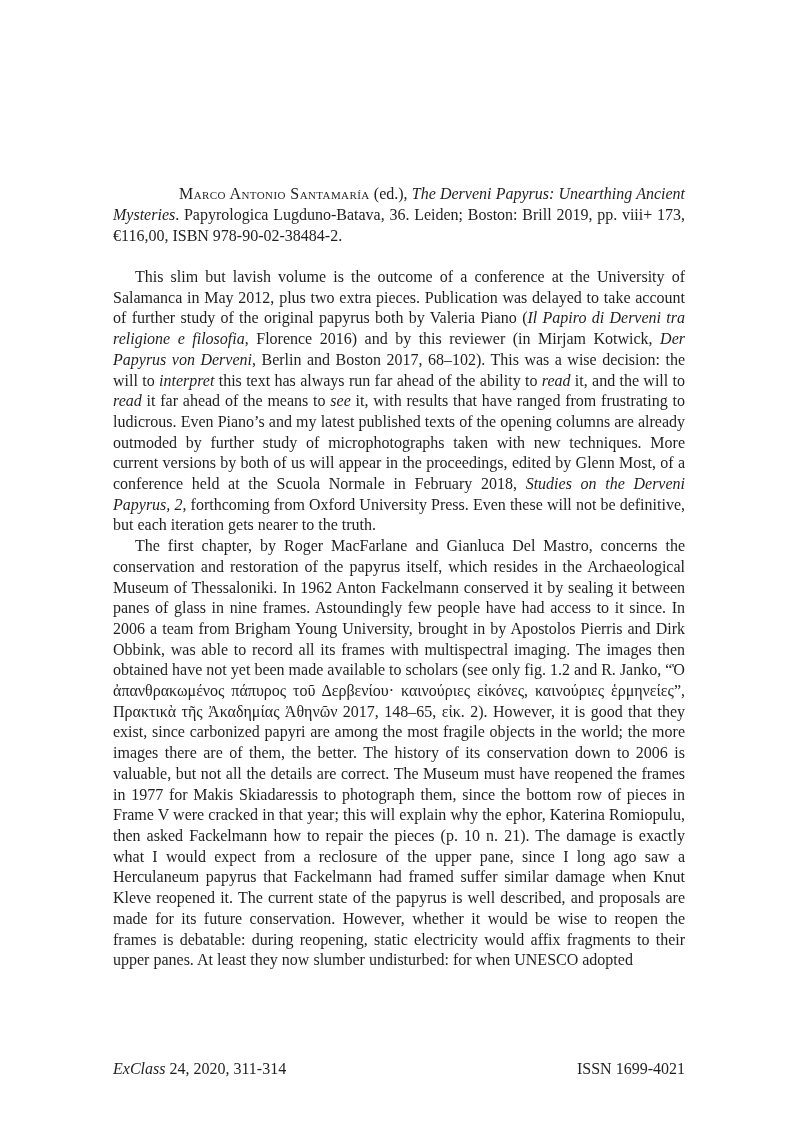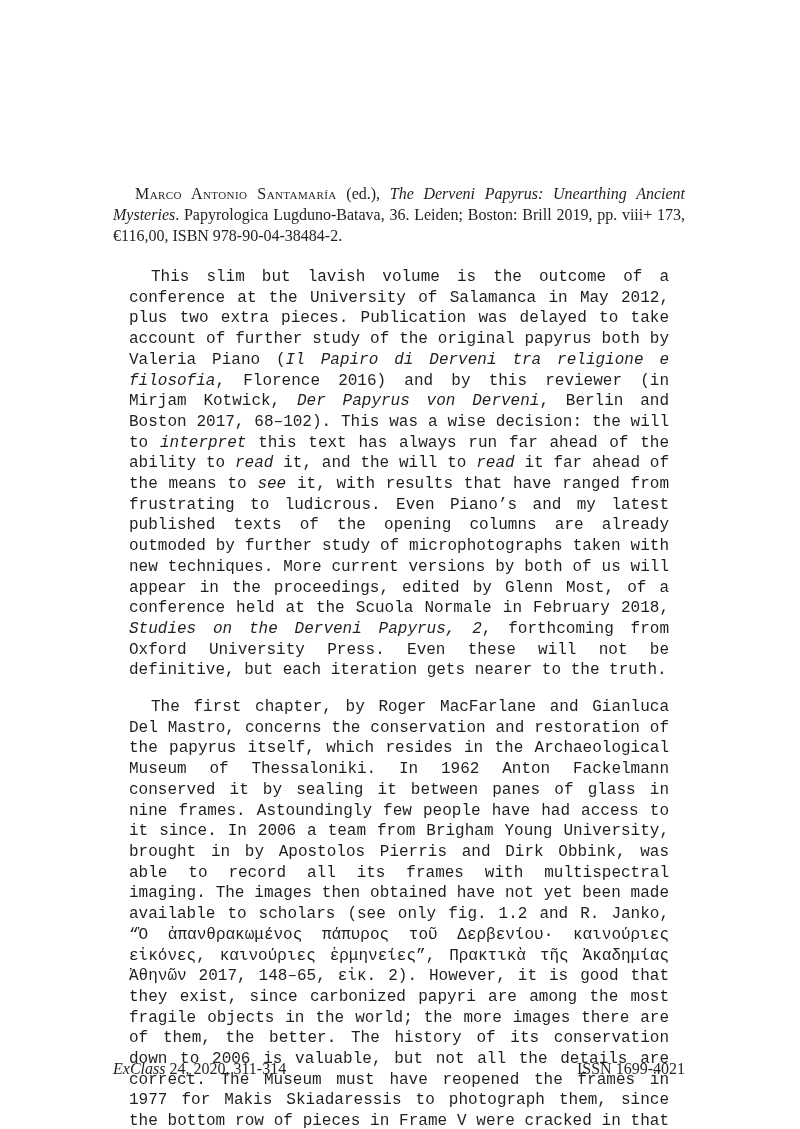--- a/index.html
+++ b/index.html
@@ -34,29 +34,29 @@
     text-align: justify;
     text-indent: 22px;
     margin: 0 0 21px 0;
     hyphens: auto;
   }
   .body-para {
     font-size: 16px;
     line-height: 20.7px;
     text-align: justify;
     text-indent: 22px;
-    margin: 16px;
+    margin: 0;
     hyphens: auto;
-    font-family: Liberation Mono, monospace;
   }
   .seg-normal { font-style: normal; }
   .seg-italic { font-style: italic; }
   .seg-smallcaps {
     font-variant: small-caps;
     letter-spacing: 0.4px;
+    margin-left: 44px;
   }
   .footer {
     position: absolute;
     left: 113px;
     width: 572px;
     top: 1058px;
     display: flex;
     justify-content: space-between;
     align-items: baseline;
     font-size: 16px;
@@ -66,21 +66,21 @@
   .footer-left { white-space: nowrap; }
   .footer-right { white-space: nowrap; }
 </style>
 </head>
 <body>
 
 <div class="page">
 
   <div class="content-column">
 
-    <p class="citation"><span class="seg-smallcaps">Marco Antonio Santamaría</span><span class="seg-normal"> (ed.), </span><span class="seg-italic">The Derveni Papyrus: Unearthing Ancient Mysteries</span><span class="seg-normal">. Papyrologica Lugduno-Batava, 36. Leiden; Boston: Brill 2019, pp. viii+ 173, €116,00, ISBN 978-90-04-38484-2.</span></p>
+    <p class="citation"><span class="seg-smallcaps">Marco Antonio Santamaría</span><span class="seg-normal"> (ed.), </span><span class="seg-italic">The Derveni Papyrus: Unearthing Ancient Mysteries</span><span class="seg-normal">. Papyrologica Lugduno-Batava, 36. Leiden; Boston: Brill 2019, pp. viii+ 173, €116,00, ISBN 978-90-02-38484-2.</span></p>
 
     <p class="body-para"><span class="seg-normal">This slim but lavish volume is the outcome of a conference at the University of Salamanca in May 2012, plus two extra pieces. Publication was delayed to take account of further study of the original papyrus both by Valeria Piano (</span><span class="seg-italic">Il Papiro di Derveni tra religione e filosofia</span><span class="seg-normal">, Florence 2016) and by this reviewer (in Mirjam Kotwick, </span><span class="seg-italic">Der Papyrus von Derveni</span><span class="seg-normal">, Berlin and Boston 2017, 68–102). This was a wise decision: the will to </span><span class="seg-italic">interpret</span><span class="seg-normal"> this text has always run far ahead of the ability to </span><span class="seg-italic">read</span><span class="seg-normal"> it, and the will to </span><span class="seg-italic">read</span><span class="seg-normal"> it far ahead of the means to </span><span class="seg-italic">see</span><span class="seg-normal"> it, with results that have ranged from frustrating to ludicrous. Even Piano’s and my latest published texts of the opening columns are already outmoded by further study of microphotographs taken with new techniques. More current versions by both of us will appear in the proceedings, edited by Glenn Most, of a conference held at the Scuola Normale in February 2018, </span><span class="seg-italic">Studies on the Derveni Papyrus, 2</span><span class="seg-normal">, forthcoming from Oxford University Press. Even these will not be definitive, but each iteration gets nearer to the truth.</span></p>
 
     <p class="body-para"><span class="seg-normal">The first chapter, by Roger MacFarlane and Gianluca Del Mastro, concerns the conservation and restoration of the papyrus itself, which resides in the Archaeological Museum of Thessaloniki. In 1962 Anton Fackelmann conserved it by sealing it between panes of glass in nine frames. Astoundingly few people have had access to it since. In 2006 a team from Brigham Young University, brought in by Apostolos Pierris and Dirk Obbink, was able to record all its frames with multispectral imaging. The images then obtained have not yet been made available to scholars (see only fig. 1.2 and R. Janko, “Ὁ ἀπανθρακωμένος πάπυρος τοῦ Δερβενίου· καινούριες εἰκόνες, καινούριες ἑρμηνείες”, Πρακτικὰ τῆς Ἀκαδημίας Ἀθηνῶν 2017, 148–65, εἰκ. 2). However, it is good that they exist, since carbonized papyri are among the most fragile objects in the world; the more images there are of them, the better. The history of its conservation down to 2006 is valuable, but not all the details are correct. The Museum must have reopened the frames in 1977 for Makis Skiadaressis to photograph them, since the bottom row of pieces in Frame V were cracked in that year; this will explain why the ephor, Katerina Romiopulu, then asked Fackelmann how to repair the pieces (p. 10 n. 21). The damage is exactly what I would expect from a reclosure of the upper pane, since I long ago saw a Herculaneum papyrus that Fackelmann had framed suffer similar damage when Knut Kleve reopened it. The current state of the papyrus is well described, and proposals are made for its future conservation. However, whether it would be wise to reopen the frames is debatable: during reopening, static electricity would affix fragments to their upper panes. At least they now slumber undisturbed: for when UNESCO adopted</span></p>
 
   </div>
 
   <div class="footer">
     <span class="footer-left"><span class="seg-italic">ExClass</span><span class="seg-normal"> 24, 2020, 311-314</span></span>
     <span class="footer-right">ISSN 1699-4021</span>

